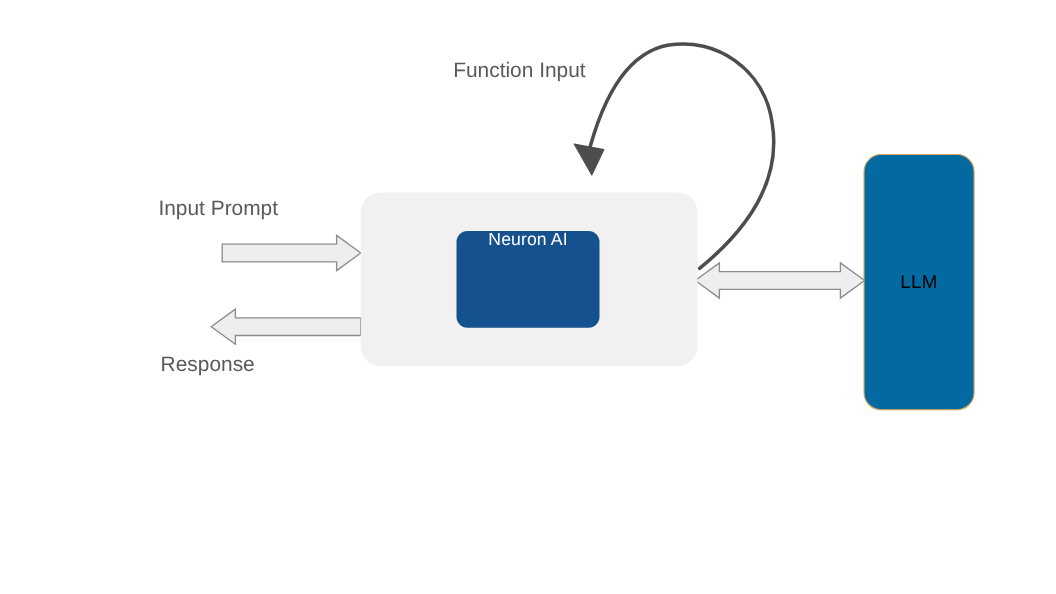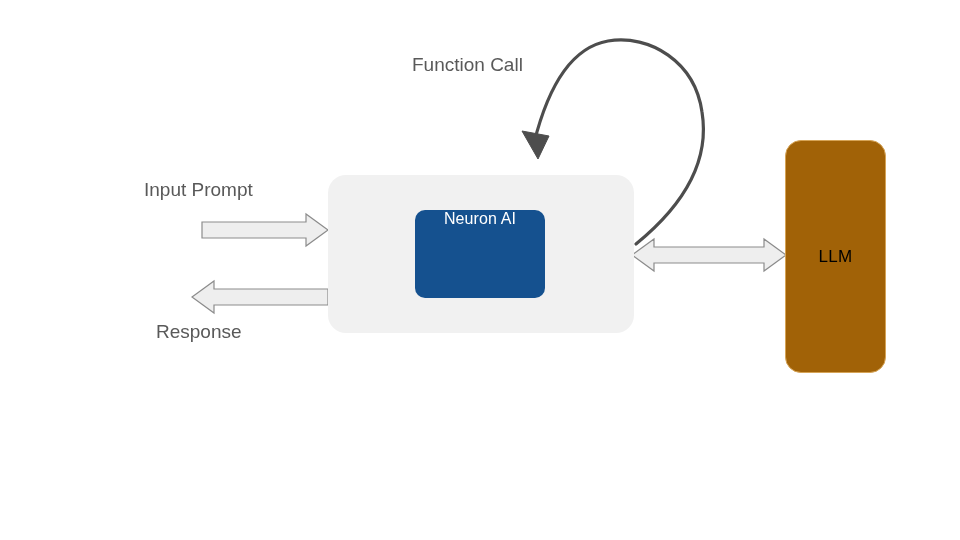--- a/index.html
+++ b/index.html
@@ -61,21 +61,21 @@
     white-space: nowrap;
   }
 
   
   .llm-node {
     position: absolute;
     left: 785px;
     top: 140px;
     width: 101px;
     height: 233px;
-    background: #a16207;
+    background: #0369a1;
     border: 1px solid #d6a457;
     box-sizing: border-box;
     border-radius: 16px;
     display: flex;
     align-items: center;
     justify-content: center;
   }
   .llm-node .node-label {
     color: #000000;
     font-size: 17px;
@@ -85,21 +85,21 @@
 
   
   .text-label {
     position: absolute;
     color: #595959;
     font-size: 19px;
     white-space: nowrap;
     line-height: 1;
   }
   #label-input-prompt { left: 144px; top: 180px; }
-  #label-response     { left: 156px; top: 322px; }
+  #label-response     { left: 146px; top: 322px; }
   #label-function-call{ left: 412px; top: 55px; }
 </style>
 </head>
 <body>
 
 <div id="diagram-canvas">
 
   <svg class="svg-layer" viewBox="0 0 960 540" width="960" height="540">
 
     <polygon points="202,222 306,222 306,214 328,230 306,246 306,238 202,238" fill="#eeeeee" stroke="#8c8c8c" stroke-width="1.2" stroke-linejoin="miter"></polygon>
@@ -119,15 +119,15 @@
   </div>
 
   <div class="llm-node">
     <span class="node-label">LLM</span>
   </div>
 
   <div class="text-label" id="label-input-prompt">Input Prompt</div>
 
   <div class="text-label" id="label-response">Response</div>
 
-  <div class="text-label" id="label-function-call">Function Call</div>
+  <div class="text-label" id="label-function-call">Function Input</div>
 
 </div>
 
 </body></html>

